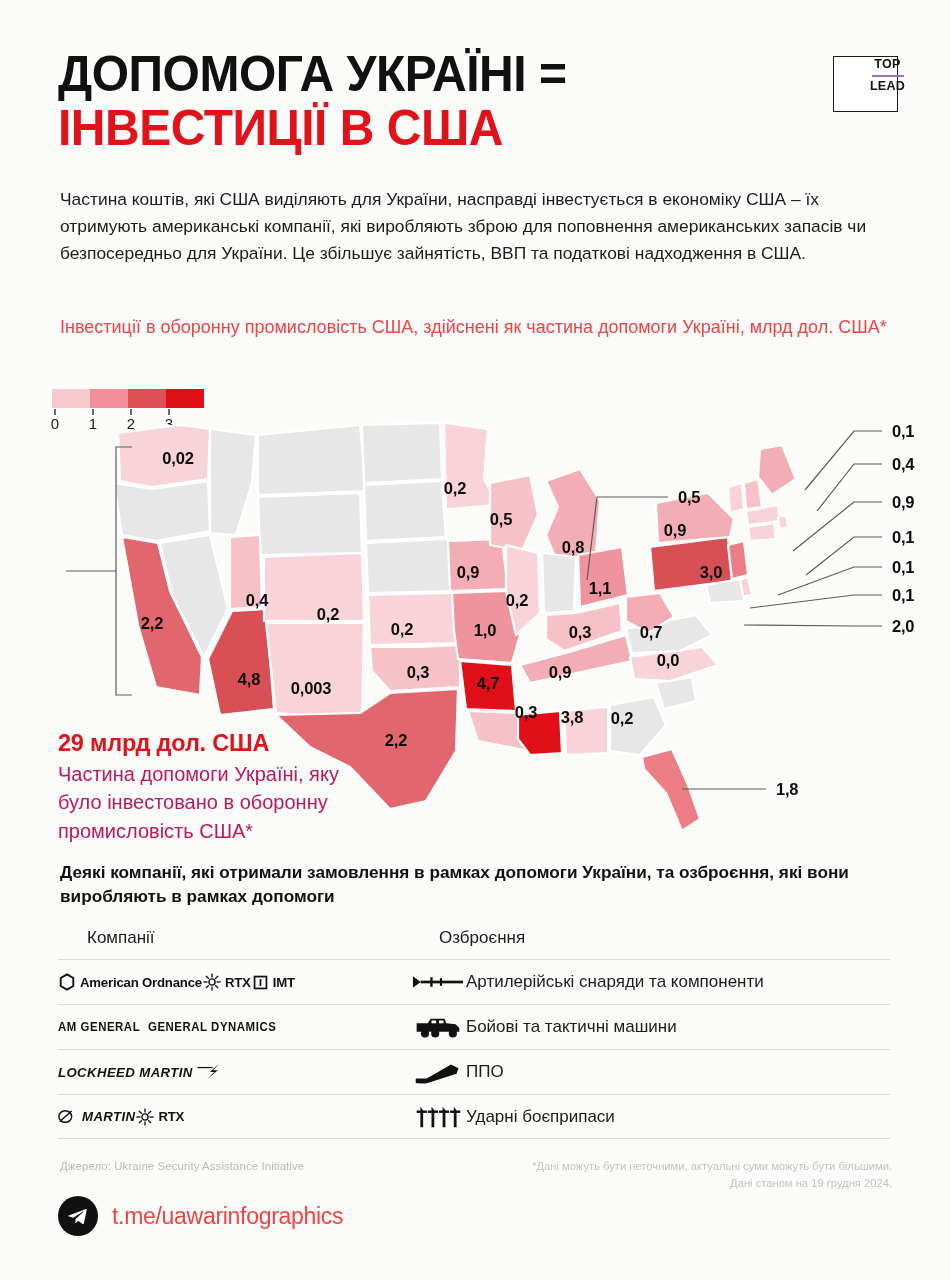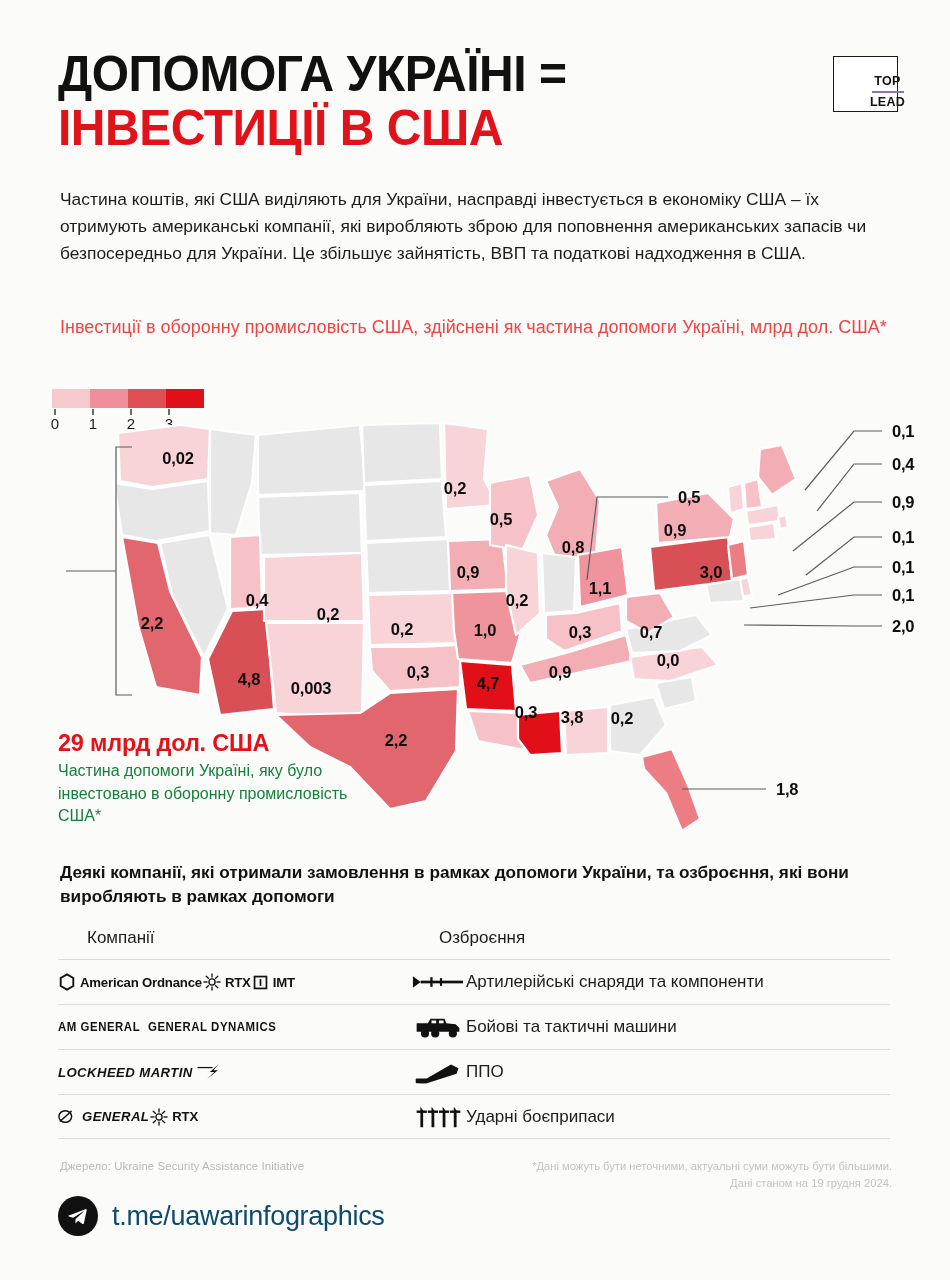--- a/index.html
+++ b/index.html
@@ -23,21 +23,21 @@
   .title-line2 {
     font-size: 50px; font-weight: 800; letter-spacing: -0.5px;
     color: #e2121a; line-height: 1.04; white-space: nowrap;
     margin-top: 2px;
     transform: scaleX(0.96); transform-origin: left center;
   }
   .toplead {
     position: absolute; right: 0px; top: 8px;
     width: 65px; height: 56px; border: 1.5px solid #1a1a1a;
     display: flex; flex-direction: column; align-items: center;
-    justify-content: flex-end; background: #fff; padding-left: 44px;
+    justify-content: flex-start; background: #fff; padding-left: 44px;
   }
   .toplead span { font-size: 12.5px; font-weight: 700; letter-spacing: .3px; color: #111; line-height: 1.25; }
   .toplead .rule { width: 32px; height: 2px; background: #9b6fb0; margin: 2px 0; }
 
   
   .intro {
     position: absolute; left: 60px; top: 186px; width: 830px;
     font-size: 17.4px; line-height: 1.55; color: #1c1c1c; font-weight: 400;
   }
 
@@ -67,21 +67,21 @@
     transform: translate(-50%, -50%); white-space: nowrap; letter-spacing: -0.2px;
   }
   .cval {
     position: absolute; font-size: 16.5px; font-weight: 800; color: #0d0d0d;
     white-space: nowrap; letter-spacing: -0.2px; transform: translateY(-50%);
   }
 
   
   .highlight { position: absolute; left: 58px; top: 730px; width: 330px; }
   .highlight .big { font-size: 23.5px; font-weight: 800; color: #e2121a; letter-spacing: -0.2px; }
-  .highlight .sub { margin-top: 3px; font-size: 16px; line-height: 1.42; color: #15803d; }
+  .highlight .sub { margin-top: 3px; font-size: 20px; line-height: 1.42; color: #be185d; }
 
   
   .sect-title {
     position: absolute; left: 60px; top: 860px; width: 840px;
     font-size: 17.2px; font-weight: 700; line-height: 1.4; color: #111;
   }
   .tbl { position: absolute; left: 58px; top: 928px; width: 832px; }
   .tbl-head { display: flex; padding-bottom: 11px; margin-left: 29px; }
   .tbl-head div { font-size: 17px; font-weight: 400; color: #1c1c1c; }
   .col-a { width: 352px; }
@@ -108,21 +108,21 @@
   }
   .disclaimer {
     position: absolute; right: 58px; top: 1158px; width: 460px;
     text-align: right; font-size: 11.2px; color: #c3c3c3; line-height: 1.5;
   }
   .tg { position: absolute; left: 58px; top: 1196px; display: flex; align-items: center; gap: 14px; }
   .tg-badge {
     width: 40px; height: 40px; border-radius: 50%; background: #111;
     display: flex; align-items: center; justify-content: center;
   }
-  .tg-handle { font-size: 27px; color: #0c4a6e; letter-spacing: -0.3px; font-weight: 400; }
+  .tg-handle { font-size: 23px; color: #ef4444; letter-spacing: -0.3px; font-weight: 400; }
 </style>
 </head>
 <body>
 
 <div class="page">
 
   <div class="header">
     <div class="title-line1">ДОПОМОГА УКРАЇНІ =</div>
     <div class="title-line2">ІНВЕСТИЦІЇ В США</div>
     <div class="toplead">
@@ -372,21 +372,21 @@
         </div>
         <div class="row">
           <div class="logos">
             <span class="logo">
               <span style="display: flex;">
                 <svg width="20" height="15" viewBox="0 0 22 16">
                   <ellipse cx="8" cy="8" rx="7" ry="6.4" fill="none" stroke="#111" stroke-width="1.6"></ellipse>
                   <line x1="2" y1="13.5" x2="15" y2="2" stroke="#111" stroke-width="1.6"></line>
                 </svg>
               </span>
-              <span class="logo-txt ital">GENERAL</span>
+              <span class="logo-txt ital">MARTIN</span>
             </span>
             <span class="logo">
               <span style="display: flex;">
                 <svg width="18" height="18" viewBox="0 0 20 20">
                   <g stroke="#111" stroke-width="1.5">
                     <circle cx="10" cy="10" r="3.4" fill="none"></circle>
       <line x1="10" y1="0.5" x2="10" y2="5"></line>
                     <line x1="10" y1="15" x2="10" y2="19.5"></line>
       <line x1="0.5" y1="10" x2="5" y2="10"></line>
                     <line x1="15" y1="10" x2="19.5" y2="10"></line>

